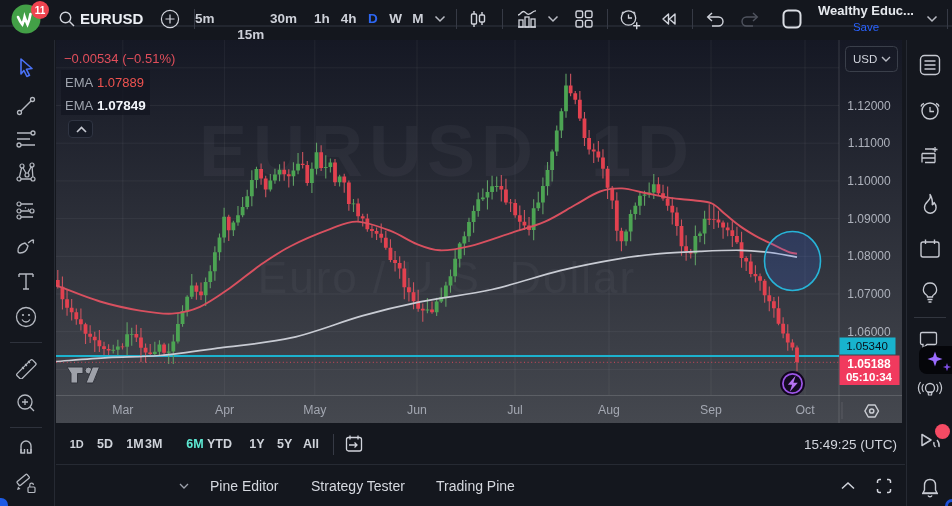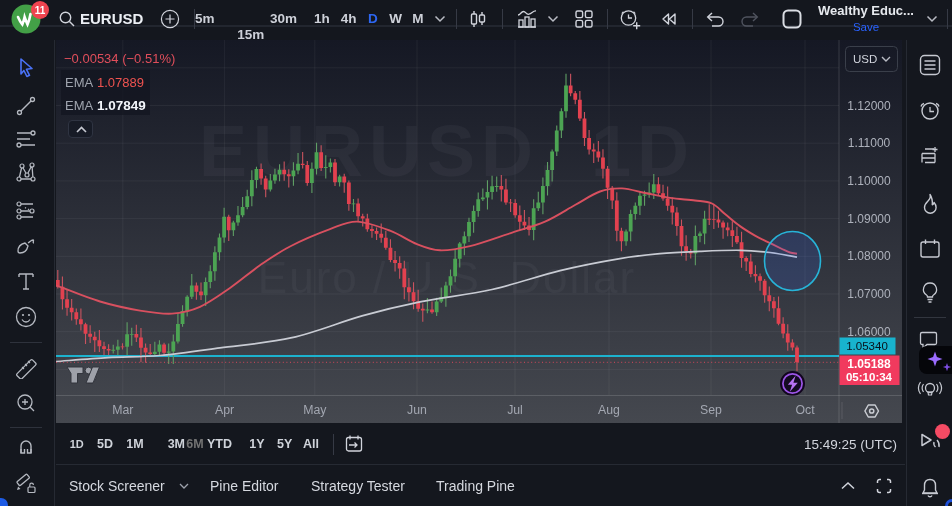--- a/index.html
+++ b/index.html
@@ -246,36 +246,35 @@
 <div style="position:absolute;left:9px;top:58px;color:#9FA4AE;font-size:13px">EMA</div>
 <div style="position:absolute;left:41px;top:58px;color:#F2F5FA;font-size:13.5px;font-weight:bold">1.07849</div>
 <div style="position:absolute;left:11.5px;top:80px;width:25px;height:18px;background:#171B26;border:1px solid #2F3442;border-radius:4px">
 <svg width="25" height="18" viewBox="0 0 25 18">
         <path d="M8 11l4.5-4.5L17 11" stroke="#C6C9D1" stroke-width="1.6" fill="none"></path>
       </svg></div></div>
 <div id="btoolbar">
     <div style="position:absolute;left:0.6999999999999993px;top:0;width:40px;height:41px;line-height:41px;text-align:center;color:#CFD3DA;font-size:11px;font-weight:bold">1D</div>
     <div style="position:absolute;left:29px;top:0;width:40px;height:41px;line-height:41px;text-align:center;color:#CFD3DA;font-size:12.5px;font-weight:bold">5D</div>
     <div style="position:absolute;left:59px;top:0;width:40px;height:41px;line-height:41px;text-align:center;color:#CFD3DA;font-size:12.5px;font-weight:bold">1M</div>
-    <div style="position:absolute;left:89px;top:0;width:40px;height:26px;line-height:41px;text-align:right;color:#CFD3DA;font-size:12.5px;font-weight:bold">3M</div>
-    <div style="position:absolute;left:119px;top:0;width:40px;height:41px;line-height:41px;text-align:center;color:#737373;font-size:12.5px;font-weight:bold">6M</div>
+    <div style="position:absolute;left:89px;top:0;width:40px;height:26px;line-height:41px;text-align:left;color:#CFD3DA;font-size:12.5px;font-weight:bold">3M</div>
+    <div style="position:absolute;left:119px;top:0;width:40px;height:41px;line-height:41px;text-align:center;color:#5eead4;font-size:12.5px;font-weight:bold">6M</div>
     <div style="position:absolute;left:151px;top:0;width:40px;height:41px;line-height:41px;text-align:left;color:#CFD3DA;font-size:12.5px;font-weight:bold">YTD</div>
     <div style="position:absolute;left:181px;top:0;width:40px;height:41px;line-height:41px;text-align:center;color:#CFD3DA;font-size:12.5px;font-weight:bold">1Y</div>
     <div style="position:absolute;left:208.7px;top:0;width:40px;height:53px;line-height:41px;text-align:center;color:#CFD3DA;font-size:12.5px;font-weight:bold">5Y</div>
     <div style="position:absolute;left:235px;top:0;width:40px;height:41px;line-height:41px;text-align:center;color:#CFD3DA;font-size:12.5px;font-weight:bold">All</div>
 <div style="position:absolute;left:277px;top:10px;width:1px;height:21px;background:#363A45"></div>
 <div style="position:absolute;left:288px;top:10px;line-height:0"><svg width="20" height="20" viewBox="0 0 20 20" style="">
         <rect x="2.5" y="3.5" width="15" height="13.5" rx="2" stroke="#D1D4DC" stroke-width="1.3" fill="none"></rect>
         <path d="M6 1.5v4M14 1.5v4" stroke="#D1D4DC" stroke-width="1.3"></path>
         <path d="M5 11h8M10.5 8.5L13 11l-2.5 2.5" stroke="#D1D4DC" stroke-width="1.3" fill="none"></path>
       </svg></div>
 <div style="position:absolute;right:8px;top:0;height:41px;line-height:41px;color:#D1D4DC;font-size:13.5px">15:49:25 (UTC)</div>
 </div>
 <div id="bpanel">
-<div style="position:absolute;left:13px;top:0;height:40px;line-height:40px;color:#D5D8DF;font-size:14px">Stock Screener</div>
 <div style="position:absolute;left:123px;top:17px;line-height:0"><svg width="10" height="6" viewBox="0 0 10 6" style="">
         <path d="M1 1l4 4 4-4" stroke="#9DA2AC" stroke-width="1.3" fill="none"></path>
       </svg></div>
 <div style="position:absolute;left:154px;top:0;height:40px;line-height:40px;color:#D5D8DF;font-size:14px">Pine Editor</div>
 <div style="position:absolute;left:255px;top:0;height:24px;line-height:40px;color:#D5D8DF;font-size:14px">Strategy Tester</div>
 <div style="position:absolute;left:380px;top:0;height:40px;line-height:40px;color:#D5D8DF;font-size:14px">Trading Pine</div>
 <div style="position:absolute;left:783px;top:11px;line-height:0"><svg width="18" height="18" viewBox="0 0 18 18" style="">
         <path d="M3 11.5L9 6l6 5.5" stroke="#D1D4DC" stroke-width="1.5" fill="none"></path>
       </svg></div>
 <div style="position:absolute;left:819px;top:11px;line-height:0"><svg width="18" height="18" viewBox="0 0 18 18" style="">

